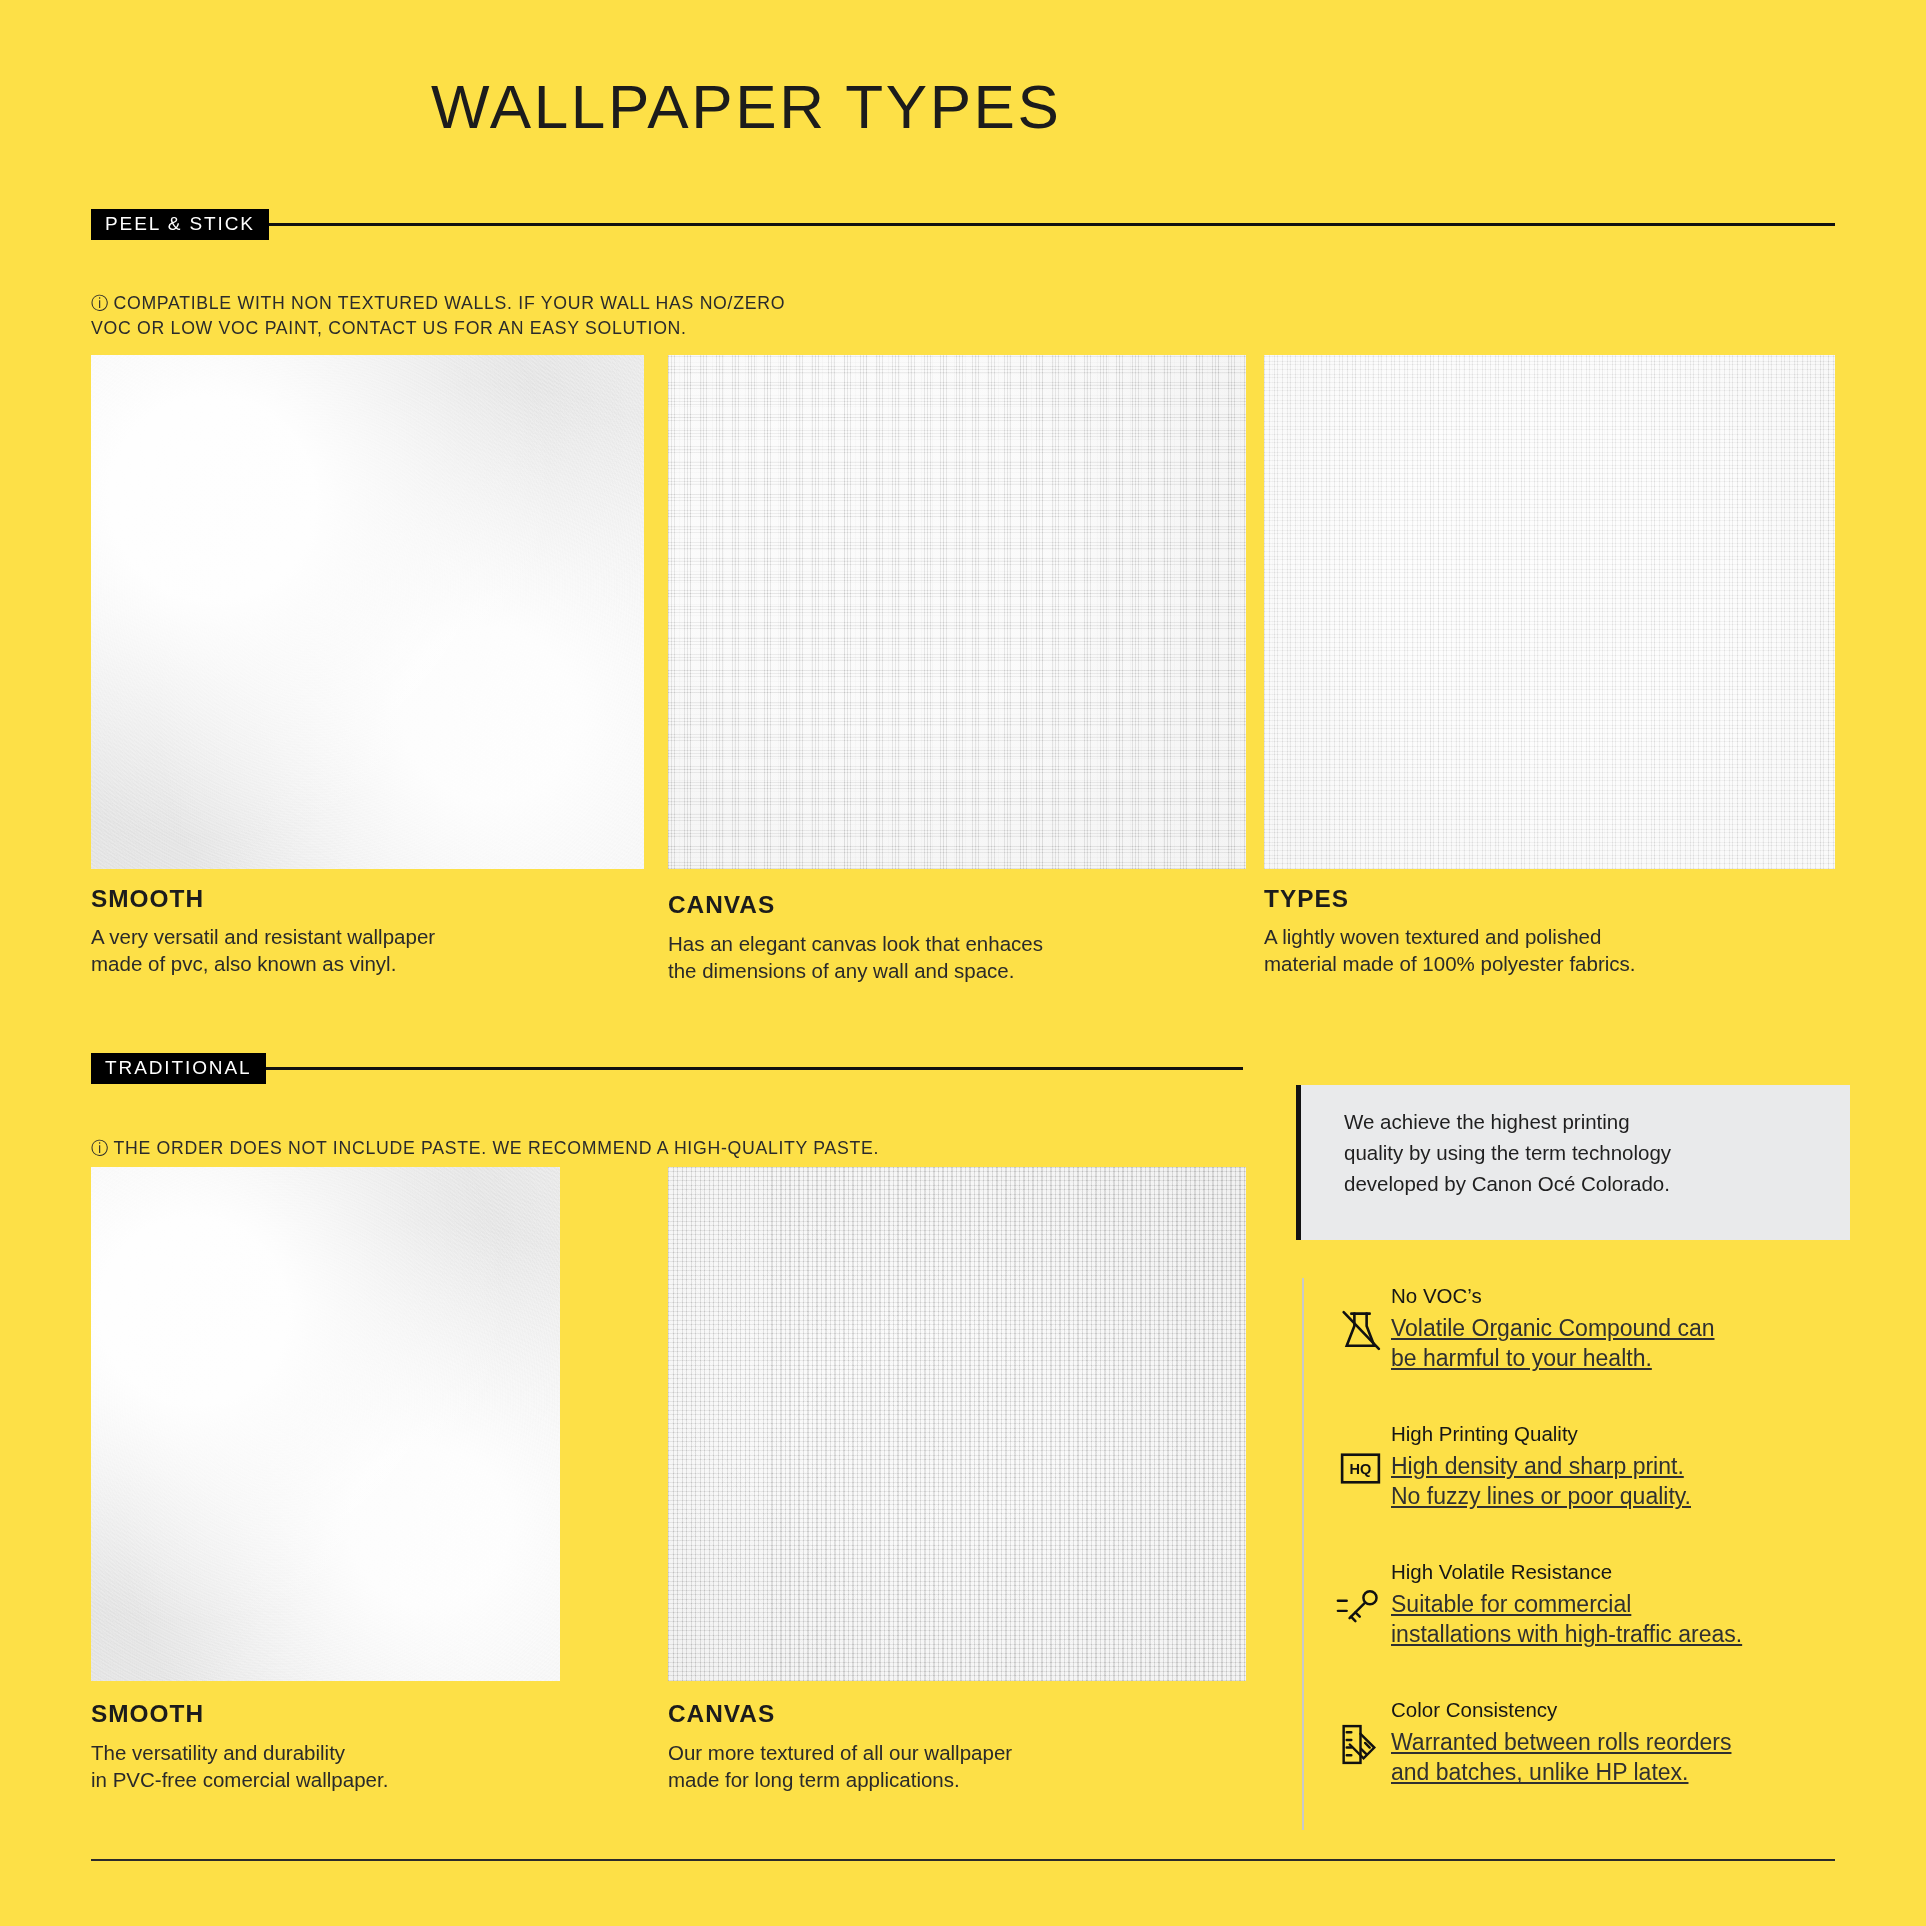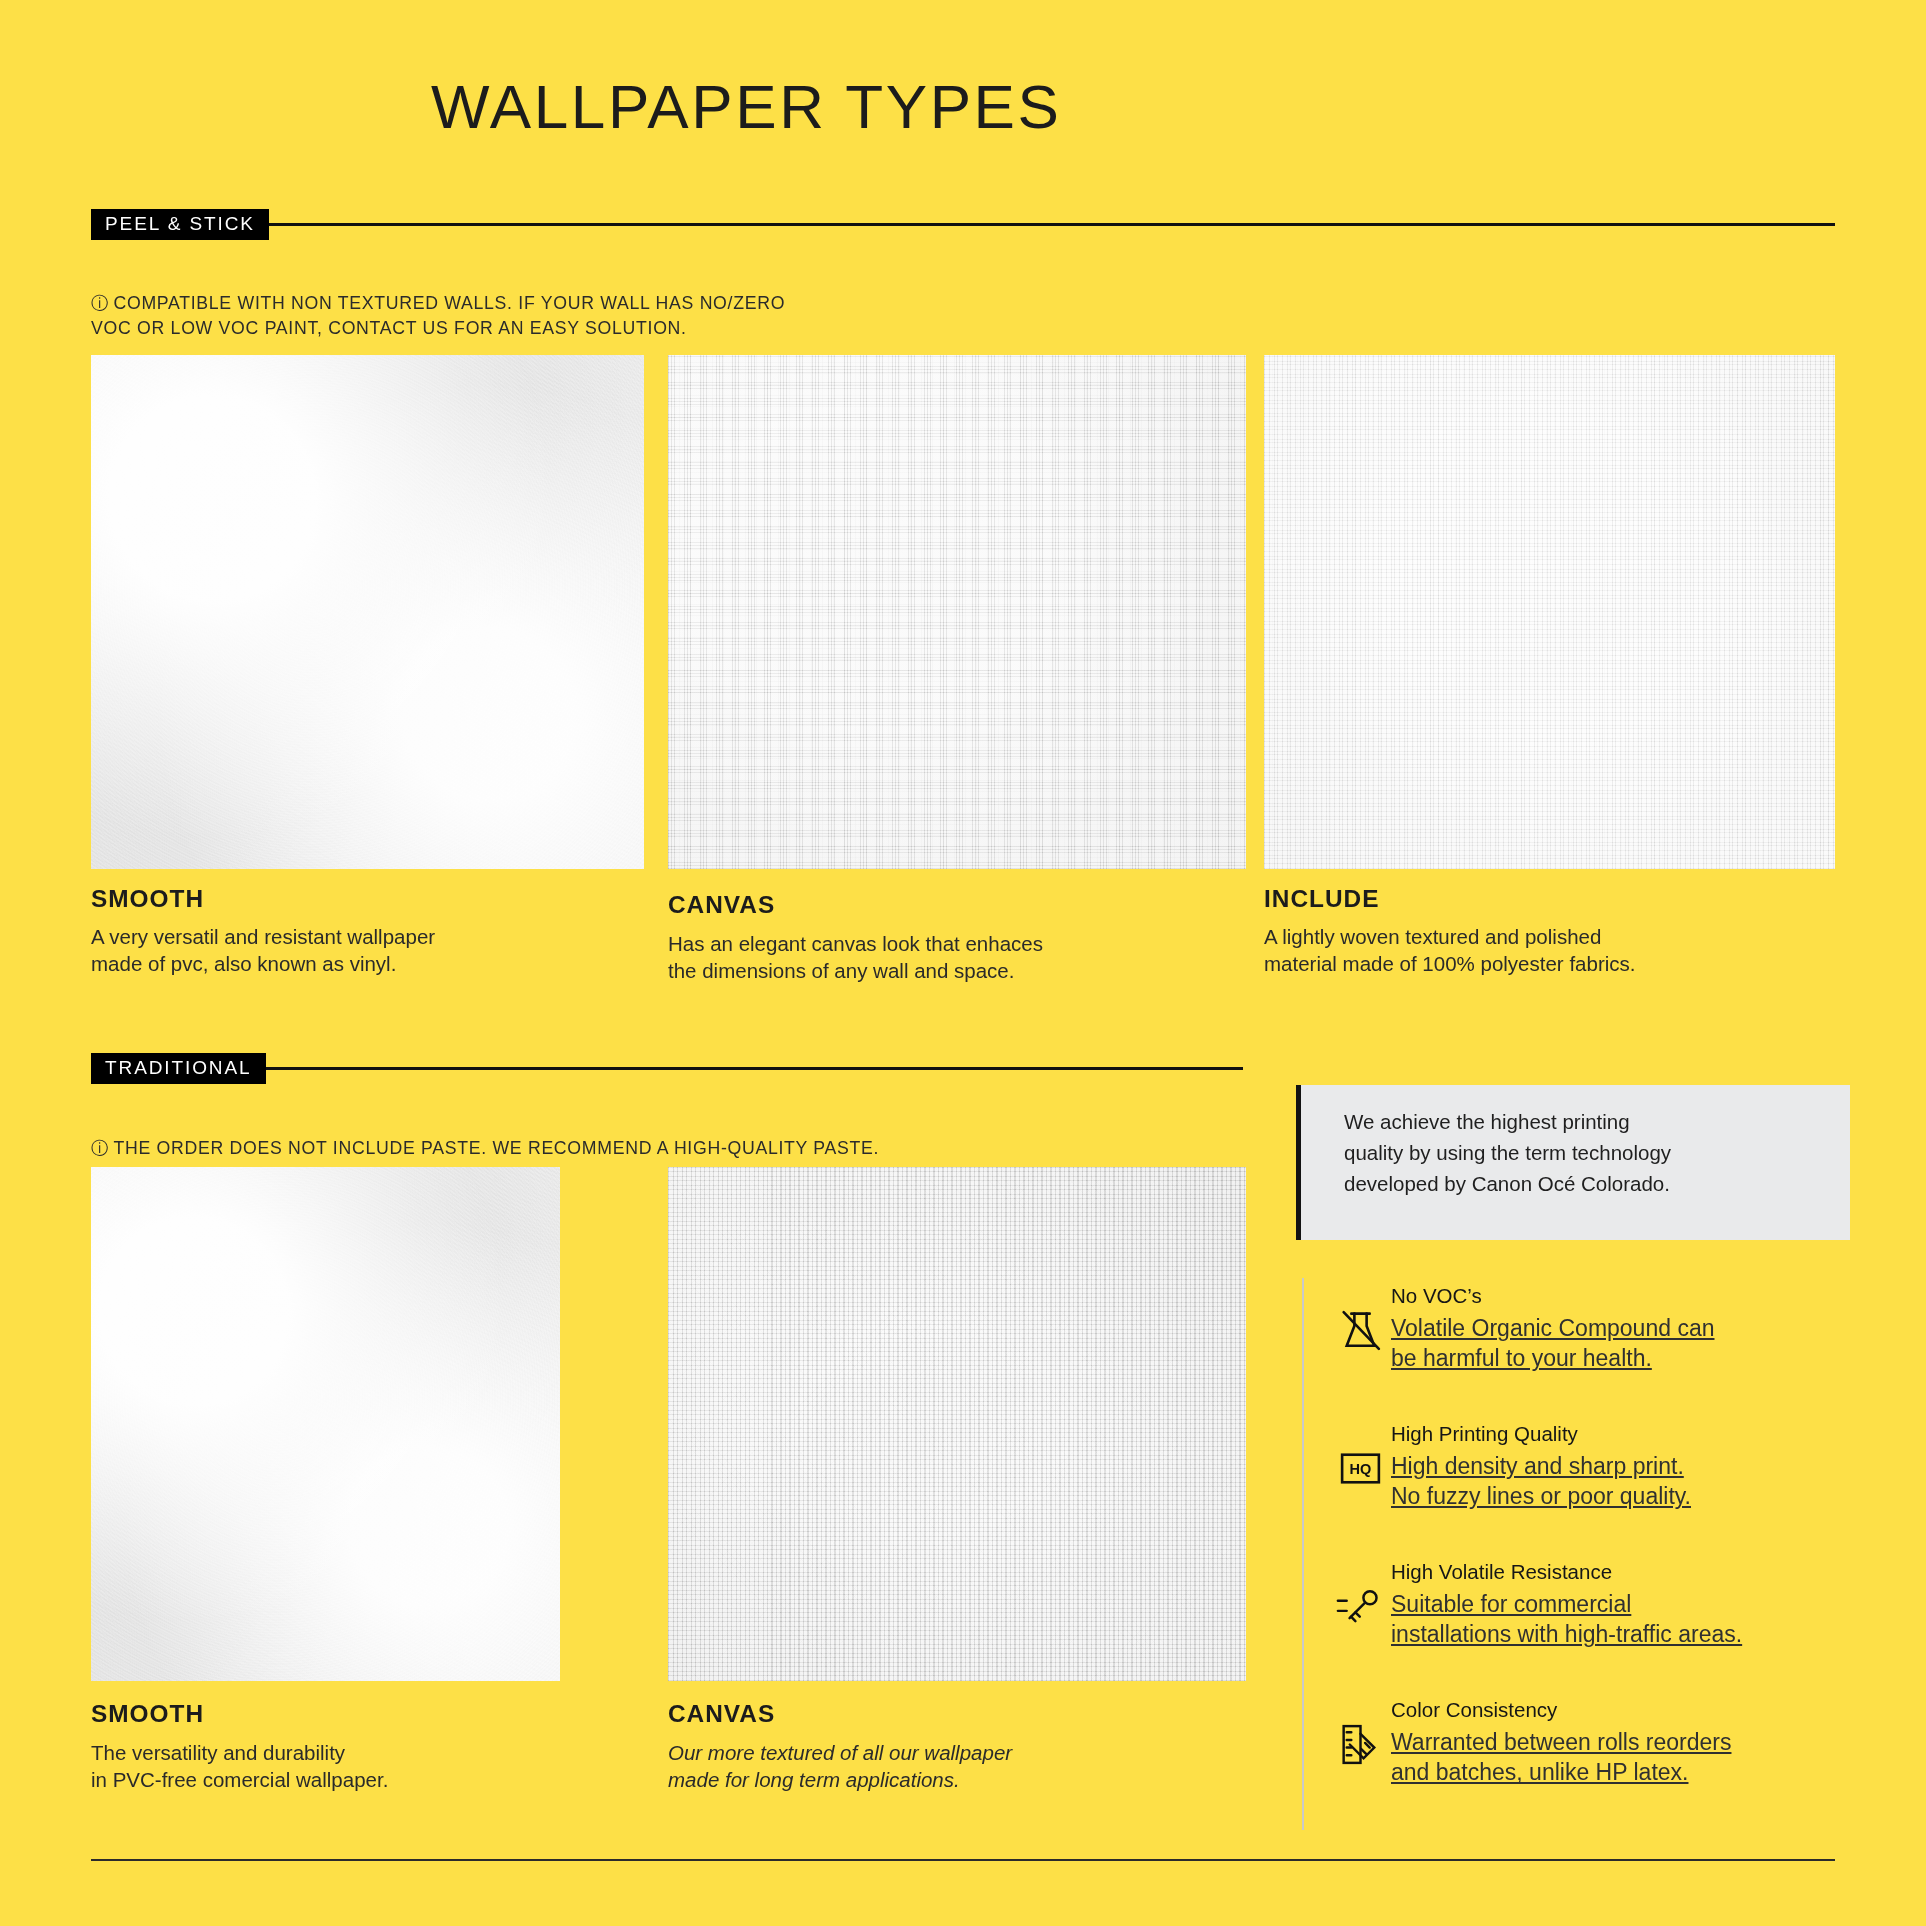--- a/index.html
+++ b/index.html
@@ -216,42 +216,42 @@
   <div class="swatch tex-fabric" style="left:1264px; top:355px; width:571px; height:514px;"></div>
 
   <div class="cap-title" style="left:91px; top:885px;">SMOOTH</div>
   <div class="cap-body" style="left:91px; top:923px; width:565px;">A very versatil and resistant wallpaper
 made of pvc, also known as vinyl.</div>
 
   <div class="cap-title" style="left:668px; top:891px;">CANVAS</div>
   <div class="cap-body" style="left:668px; top:930px; width:591px;">Has an elegant canvas look that enhaces
 the dimensions of any wall and space.</div>
 
-  <div class="cap-title" style="left:1264px; top:885px;">INCLUDE</div>
+  <div class="cap-title" style="left:1264px; top:885px;">TYPES</div>
   <div class="cap-body" style="left:1264px; top:923px; width:584px;">A lightly woven textured and polished
 material made of 100% polyester fabrics.</div>
 
   <div class="section-head" style="left:91px; top:1053px; width:1152px;">
     <div class="section-tag">TRADITIONAL</div>
     <div class="section-rule" style="flex:1;"></div>
   </div>
 
   <div class="note" style="left:91px; top:1111px; width:1130px;">
     <span class="info-glyph">ⓘ</span><span>THE ORDER DOES NOT INCLUDE PASTE. WE RECOMMEND A HIGH-QUALITY PASTE.</span>
   </div>
 
   <div class="swatch tex-smooth" style="left:91px; top:1167px; width:469px; height:514px;"></div>
   <div class="swatch tex-canvas-heavy" style="left:668px; top:1167px; width:578px; height:514px;"></div>
 
   <div class="cap-title" style="left:91px; top:1700px;">SMOOTH</div>
   <div class="cap-body" style="left:91px; top:1739px; width:552px;">The versatility and durability
 in PVC-free comercial wallpaper.</div>
 
   <div class="cap-title" style="left:668px; top:1700px;">CANVAS</div>
-  <div class="cap-body" style="left:668px; top:1739px; width:591px;font-style:italic;">Our more textured of all our wallpaper
+  <div class="cap-body" style="left:668px; top:1739px; width:591px;">Our more textured of all our wallpaper
 made for long term applications.</div>
 
   <div class="quote-bar" style="left:1296px; top:1085px; width:5.8px; height:155px;"></div>
   <div class="quote-box" style="left:1301px; top:1085px; width:549px; height:155px;"></div>
   <div class="quote-text" style="left:1344px; top:1106px; width:507px;">We achieve the highest printing
 quality by using the term technology
 developed by Canon Océ Colorado.</div>
 
   <div class="vrule" style="left:1302px; top:1278px; height:552px;"></div>
 

